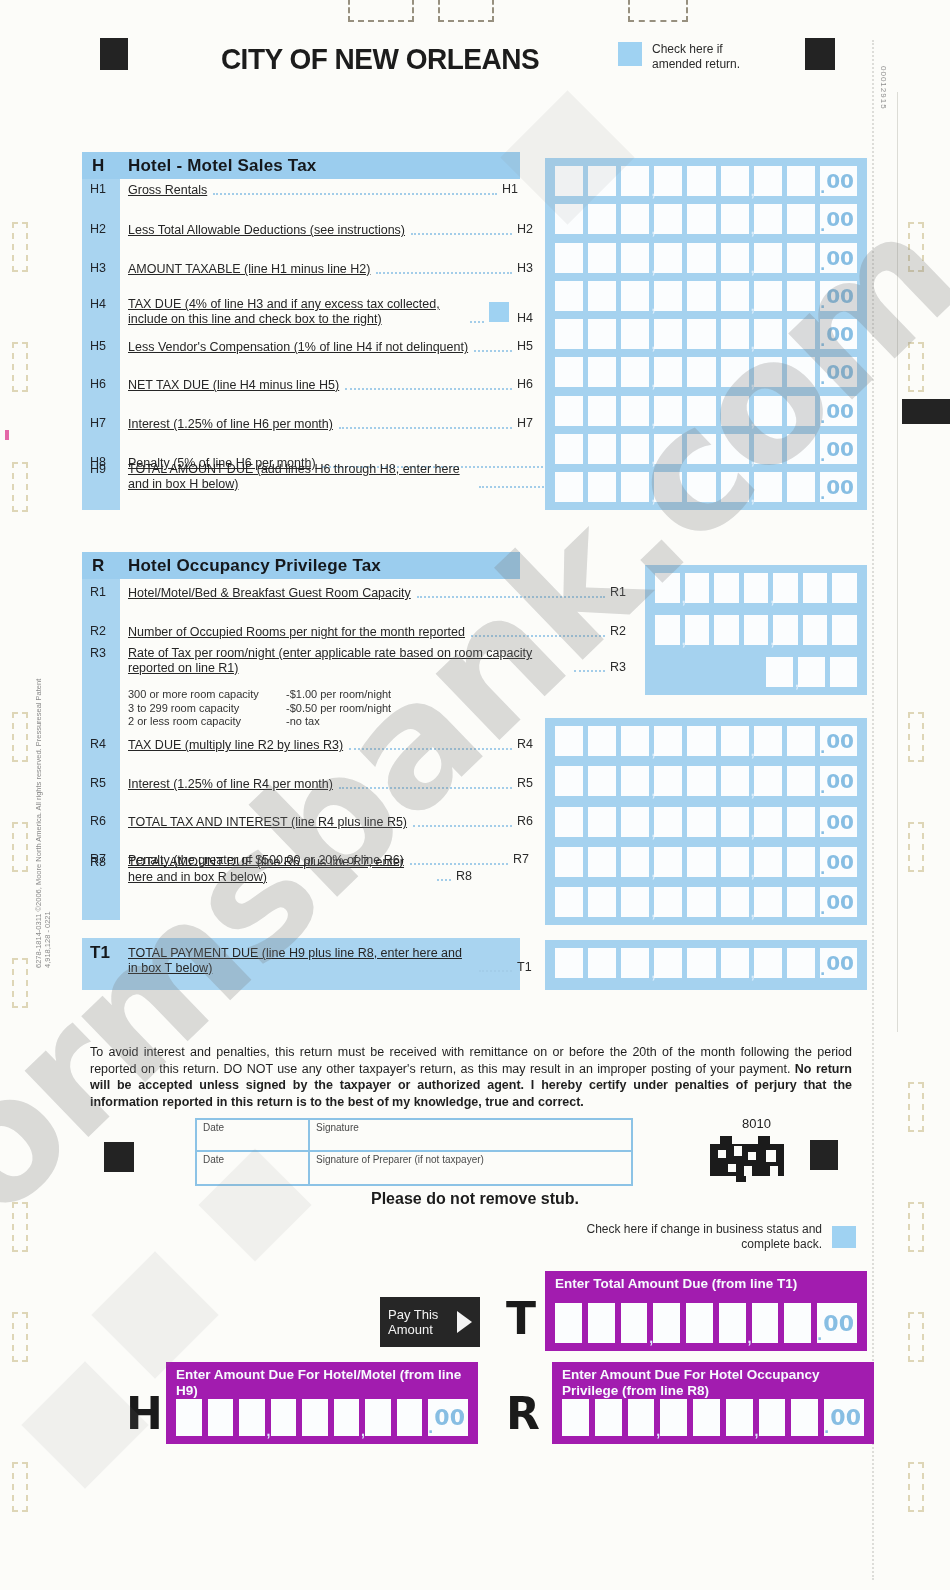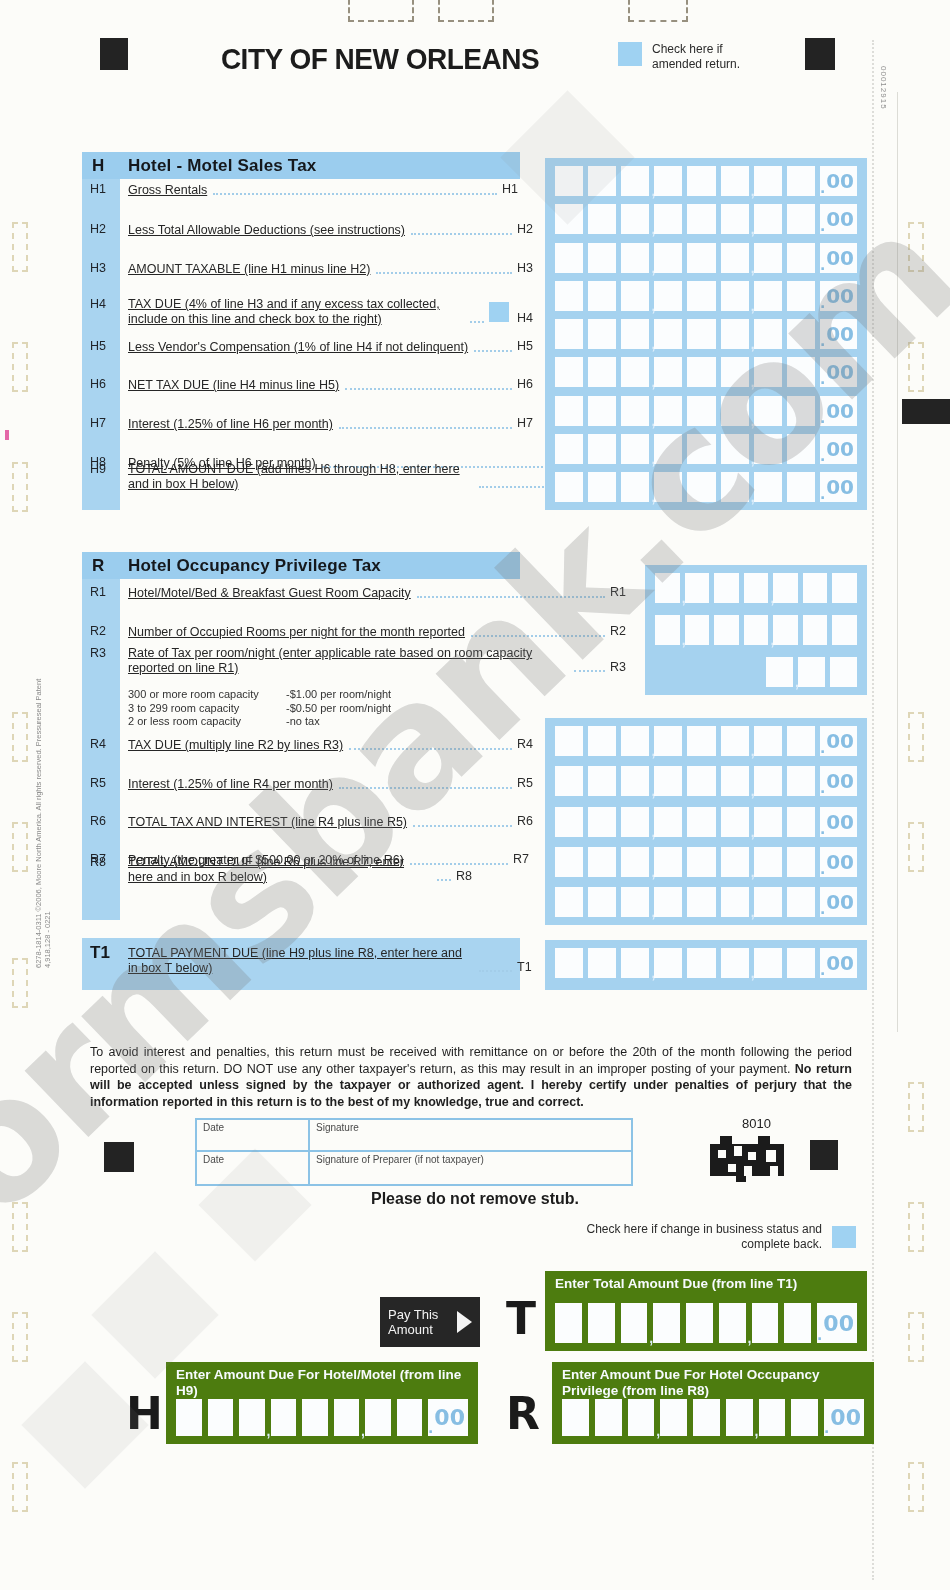--- a/index.html
+++ b/index.html
@@ -76,21 +76,21 @@
 
   .stub-note{position:absolute;left:0;top:1190px;width:950px;text-align:center;font-size:16px;font-weight:bold;color:#1c1c1c;}
 
   
   .change-note{position:absolute;left:560px;top:1222px;width:262px;text-align:right;font-size:12px;line-height:15px;color:#2b2b2b;}
   .pay-btn{position:absolute;left:380px;top:1297px;width:100px;height:50px;background:#262626;color:#f4f4f4;
            display:flex;align-items:center;padding:0 8px;box-sizing:border-box;font-size:13px;line-height:15px;}
   .pay-arrow{width:0;height:0;border-top:11px solid transparent;border-bottom:11px solid transparent;
              border-left:15px solid #f4f4f4;margin-left:6px;}
   .big-letter{position:absolute;font-size:44px;font-weight:bold;color:#1b1b1b;font-family:"DejaVu Sans",sans-serif;}
-  .stub-box{position:absolute;background:#4d7c0f;box-sizing:border-box;padding:5px 10px 8px;
+  .stub-box{position:absolute;background:#a21caf;box-sizing:border-box;padding:5px 10px 8px;
             display:flex;flex-direction:column;justify-content:space-between;}
   .stub-title{font-size:13.5px;font-weight:bold;color:#f7fbfe;line-height:16px;}
   .stub-box .cell.cents{font-size:22px;}
 
   .barcode{position:absolute;left:708px;top:1132px;}
   .code8010{position:absolute;left:742px;top:1116px;font-size:13px;color:#222;}
 
   .vline-dotted{position:absolute;left:872px;top:40px;width:0;height:1540px;border-left:2px dotted #c9c9c4;opacity:.6;}
   .vline-edge{position:absolute;left:897px;top:92px;width:1px;height:940px;background:#dcdcd6;}
 </style>

